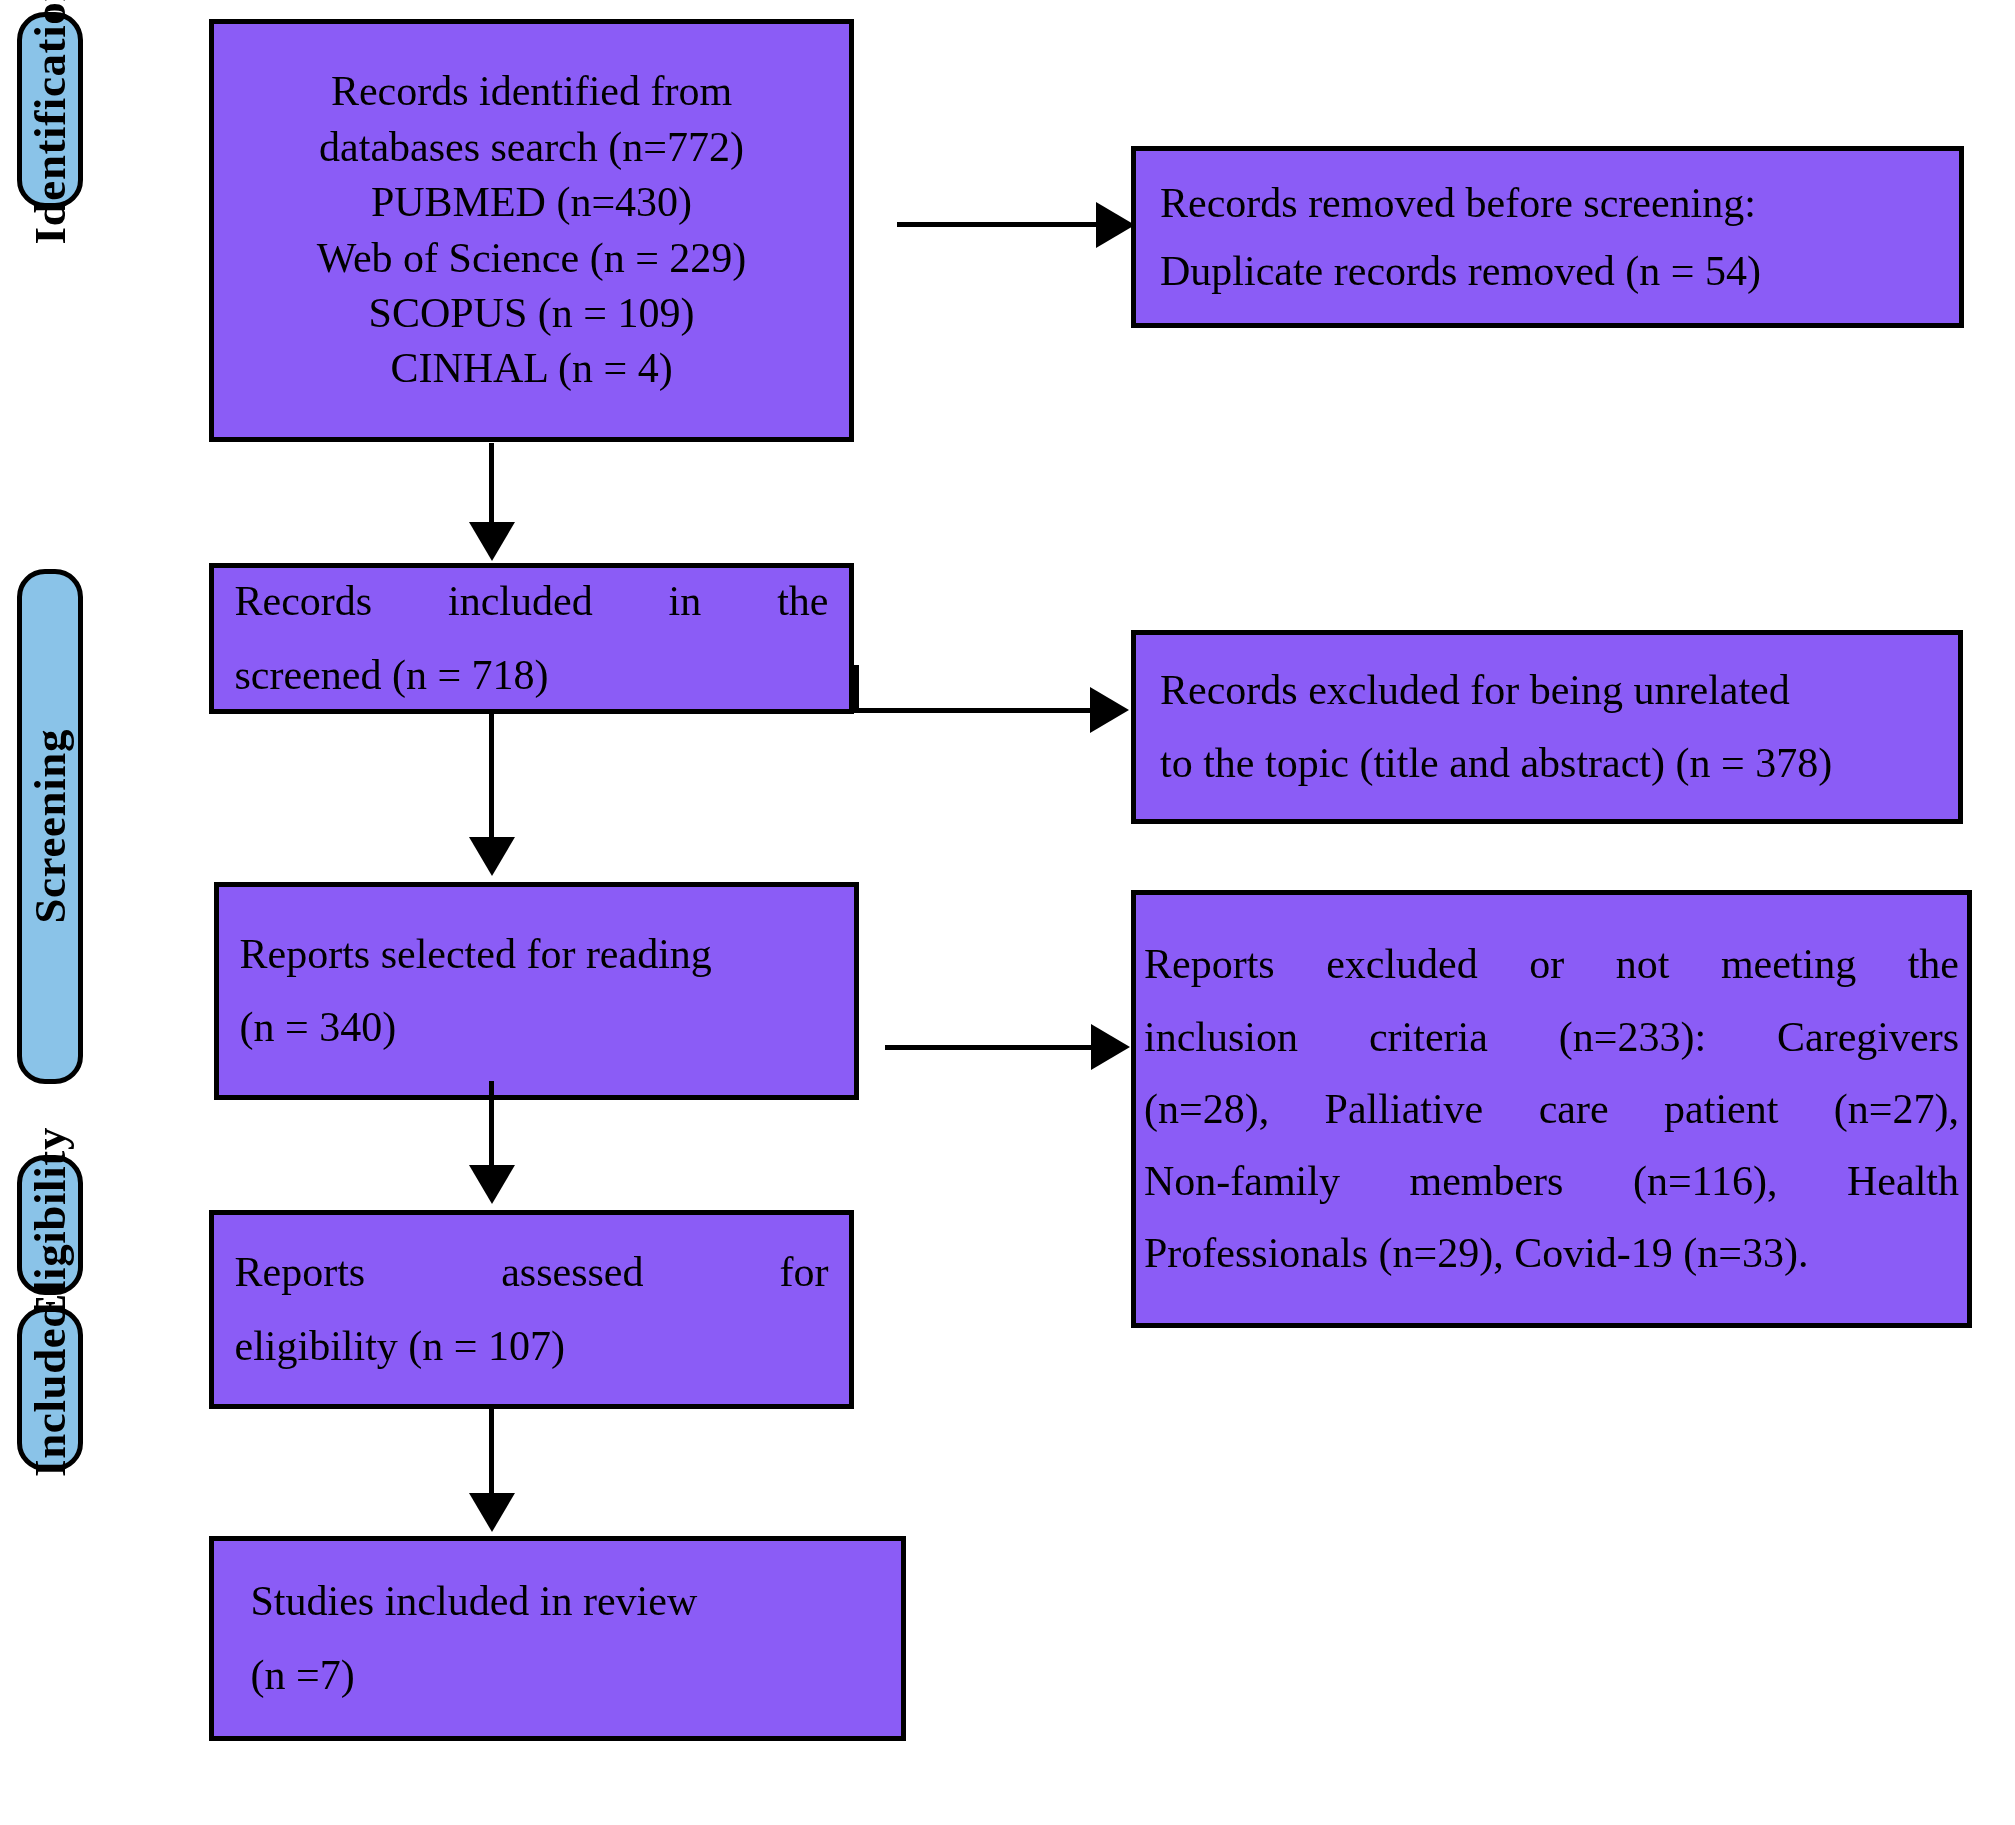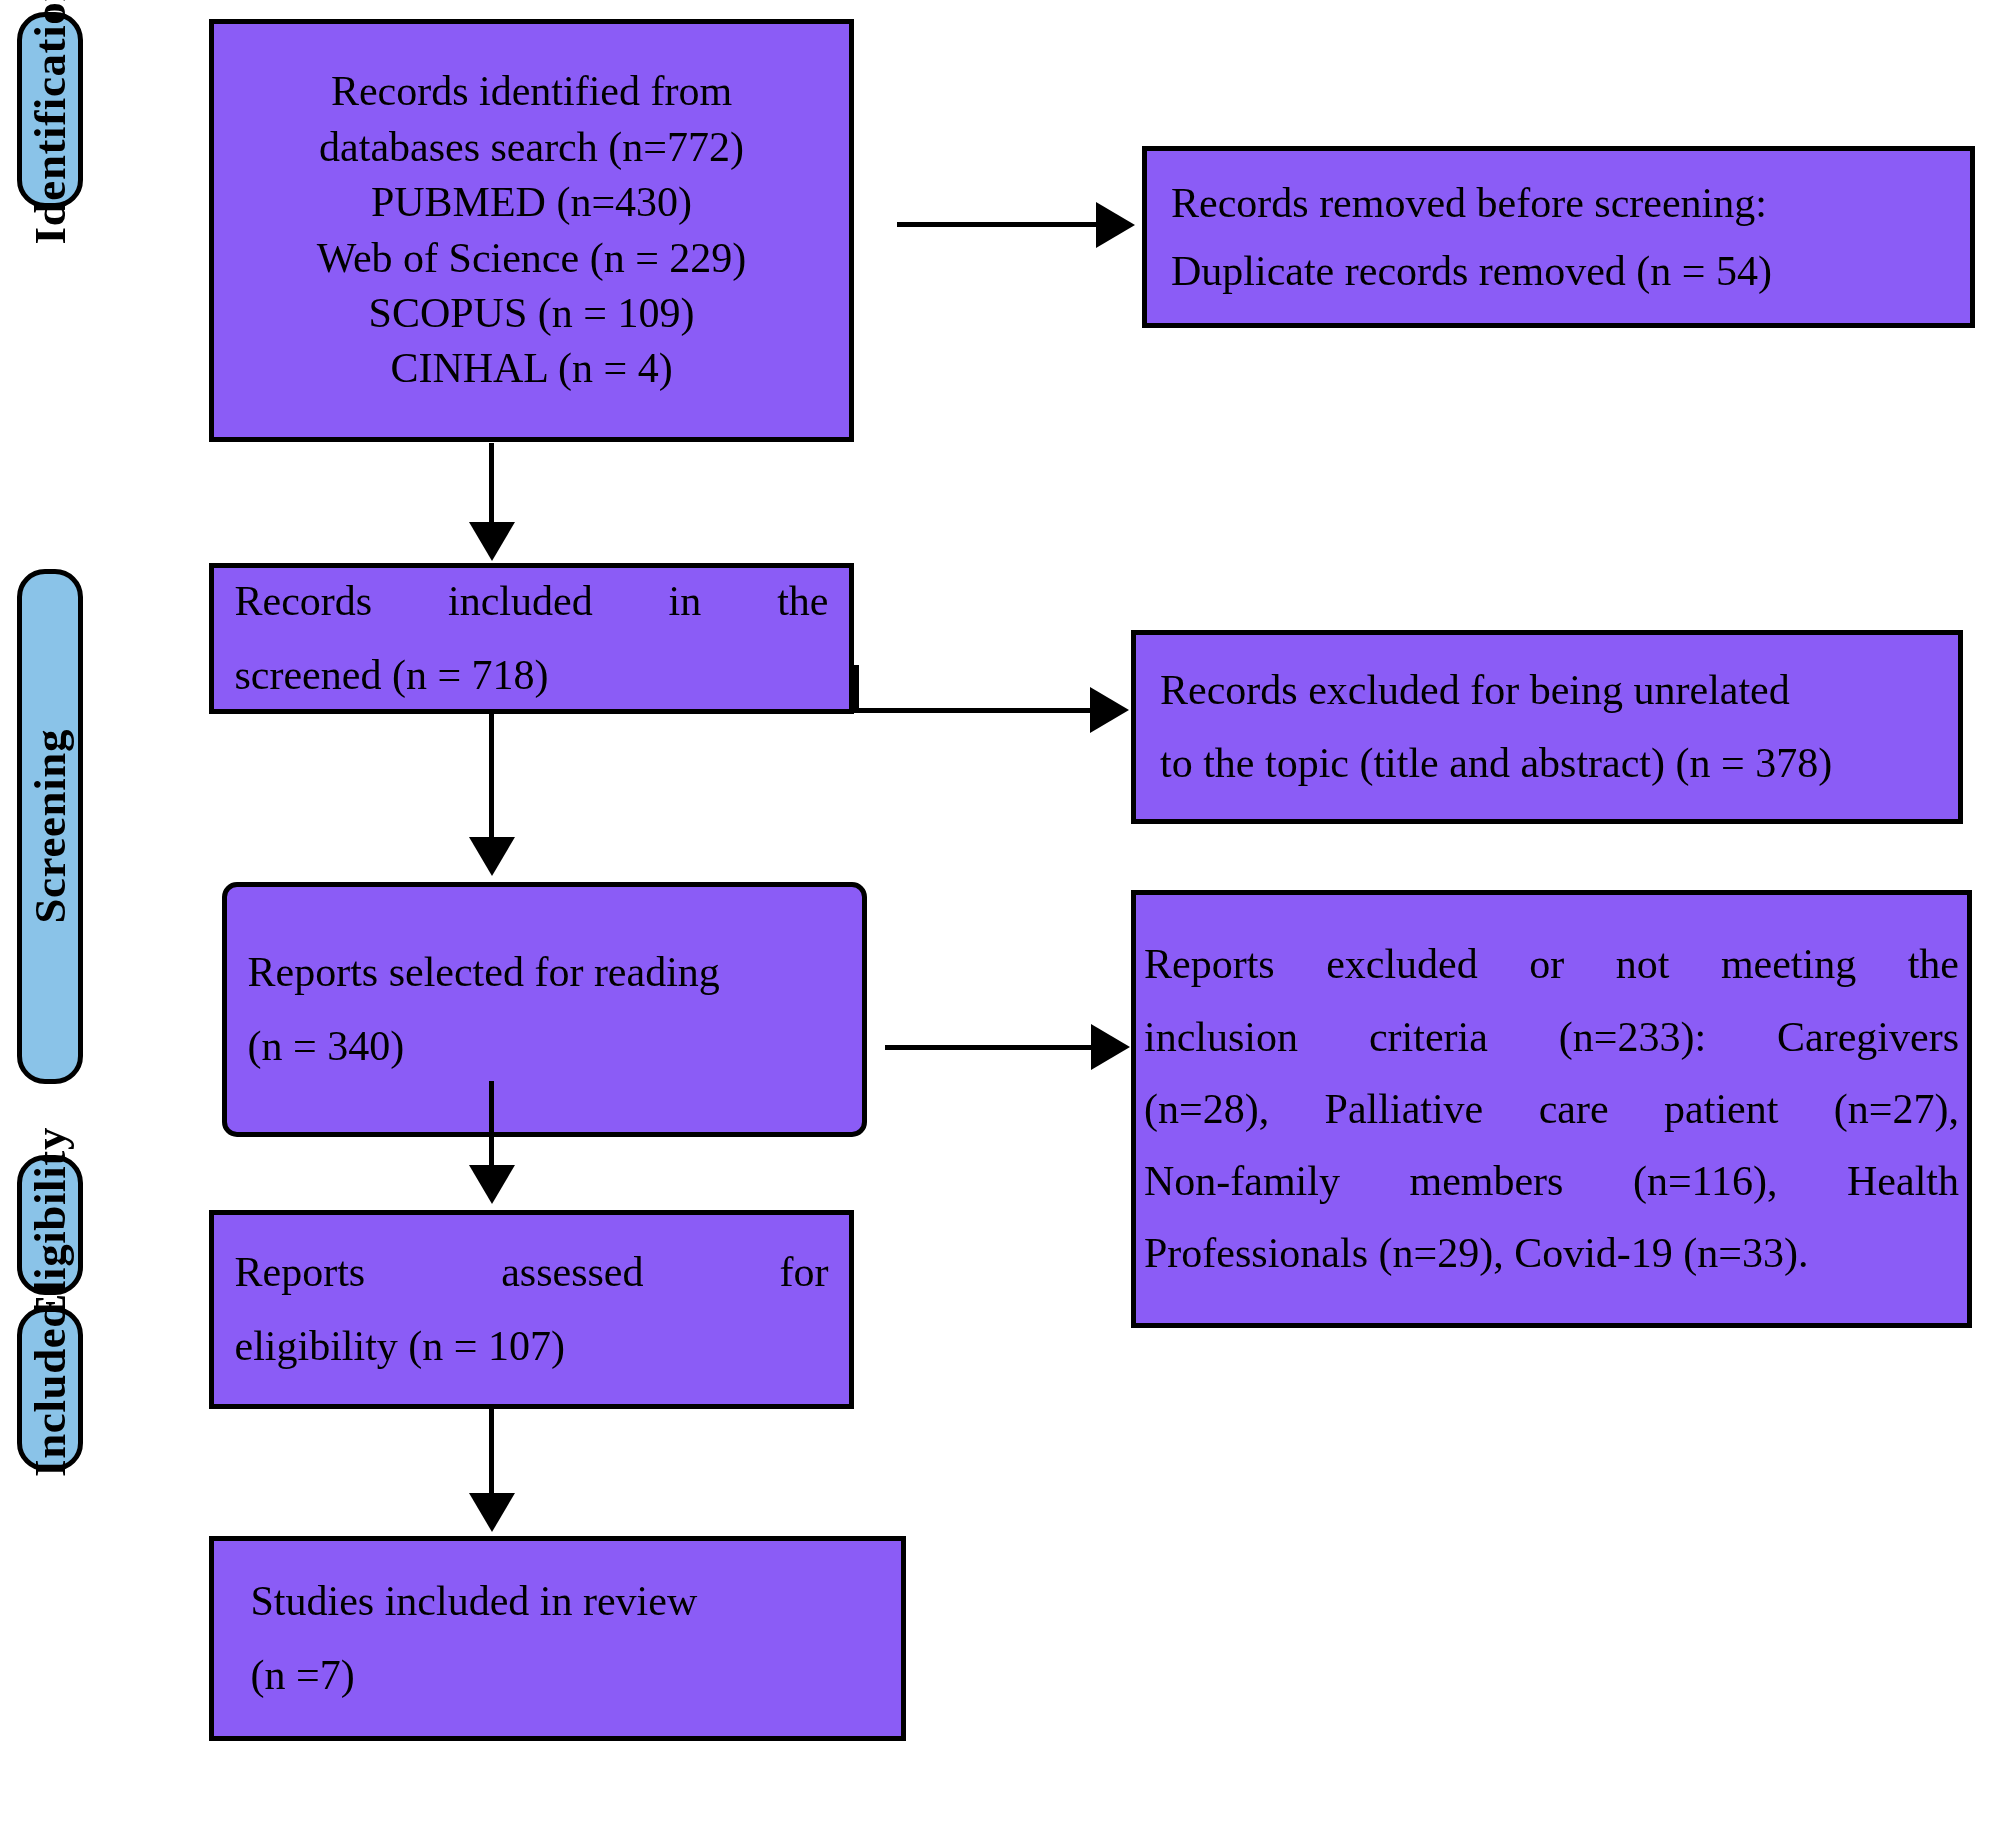--- a/index.html
+++ b/index.html
@@ -66,42 +66,42 @@
     </div>
   </div>
 
   <div class="box" style="left:209px;top:563px;width:645px;height:151px;">
     <div class="txt" style="line-height:1.75;">
       <p class="just" style="text-align:justify;text-align-last:justify;">Records included in the</p>
       <p>screened (n = 718)</p>
     </div>
   </div>
 
-  <div class="box" style="left:222px;top:882px;width:645px;height:255px;border-radius:15px;">
+  <div class="box" style="left:214px;top:882px;width:645px;height:218px;">
     <div class="txt" style="line-height:1.75;">
       <p>Reports selected for reading</p>
       <p>(n = 340)</p>
     </div>
   </div>
 
   <div class="box" style="left:209px;top:1210px;width:645px;height:199px;">
     <div class="txt" style="line-height:1.75;">
       <p class="just" style="text-align:justify;text-align-last:justify;">Reports assessed for</p>
       <p>eligibility (n = 107)</p>
     </div>
   </div>
 
   <div class="box" style="left:209px;top:1536px;width:697px;height:205px;">
     <div class="txt" style="line-height:1.75;margin-left:16px;">
       <p>Studies included in review</p>
       <p>(n =7)</p>
     </div>
   </div>
 
-  <div class="box" style="left:1131px;top:146px;width:833px;height:182px;margin-left:11px;">
+  <div class="box" style="left:1131px;top:146px;width:833px;height:182px;">
     <div class="txt" style="line-height:1.62;padding:0 24px;">
       <p>Records removed before screening:</p>
       <p>Duplicate records removed (n = 54)</p>
     </div>
   </div>
 
   <div class="box" style="left:1131px;top:630px;width:832px;height:194px;">
     <div class="txt" style="line-height:1.75;padding:0 24px;">
       <p>Records excluded for being unrelated</p>
       <p>to the topic (title and abstract) (n = 378)</p>

